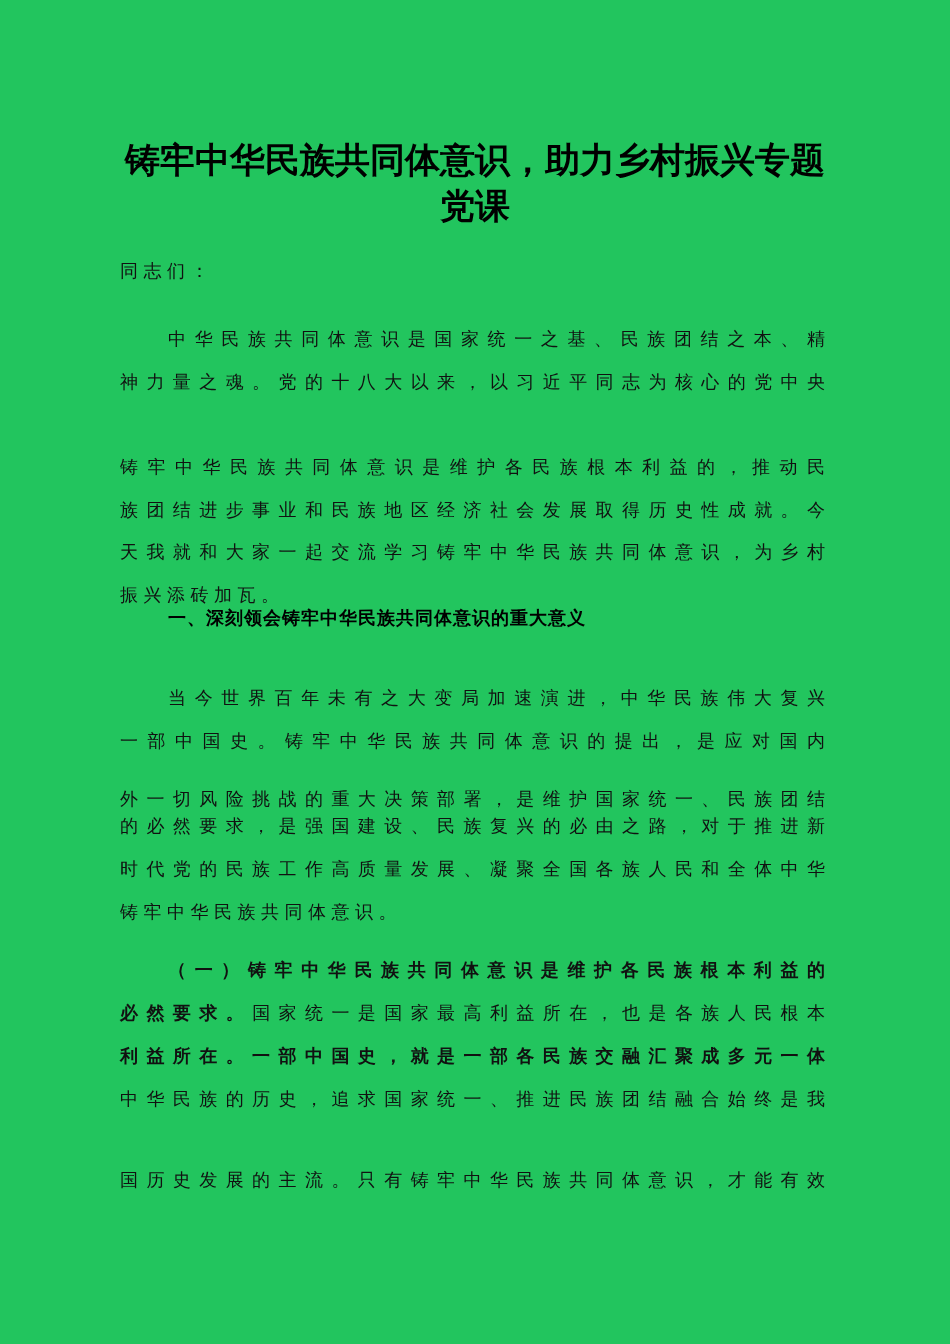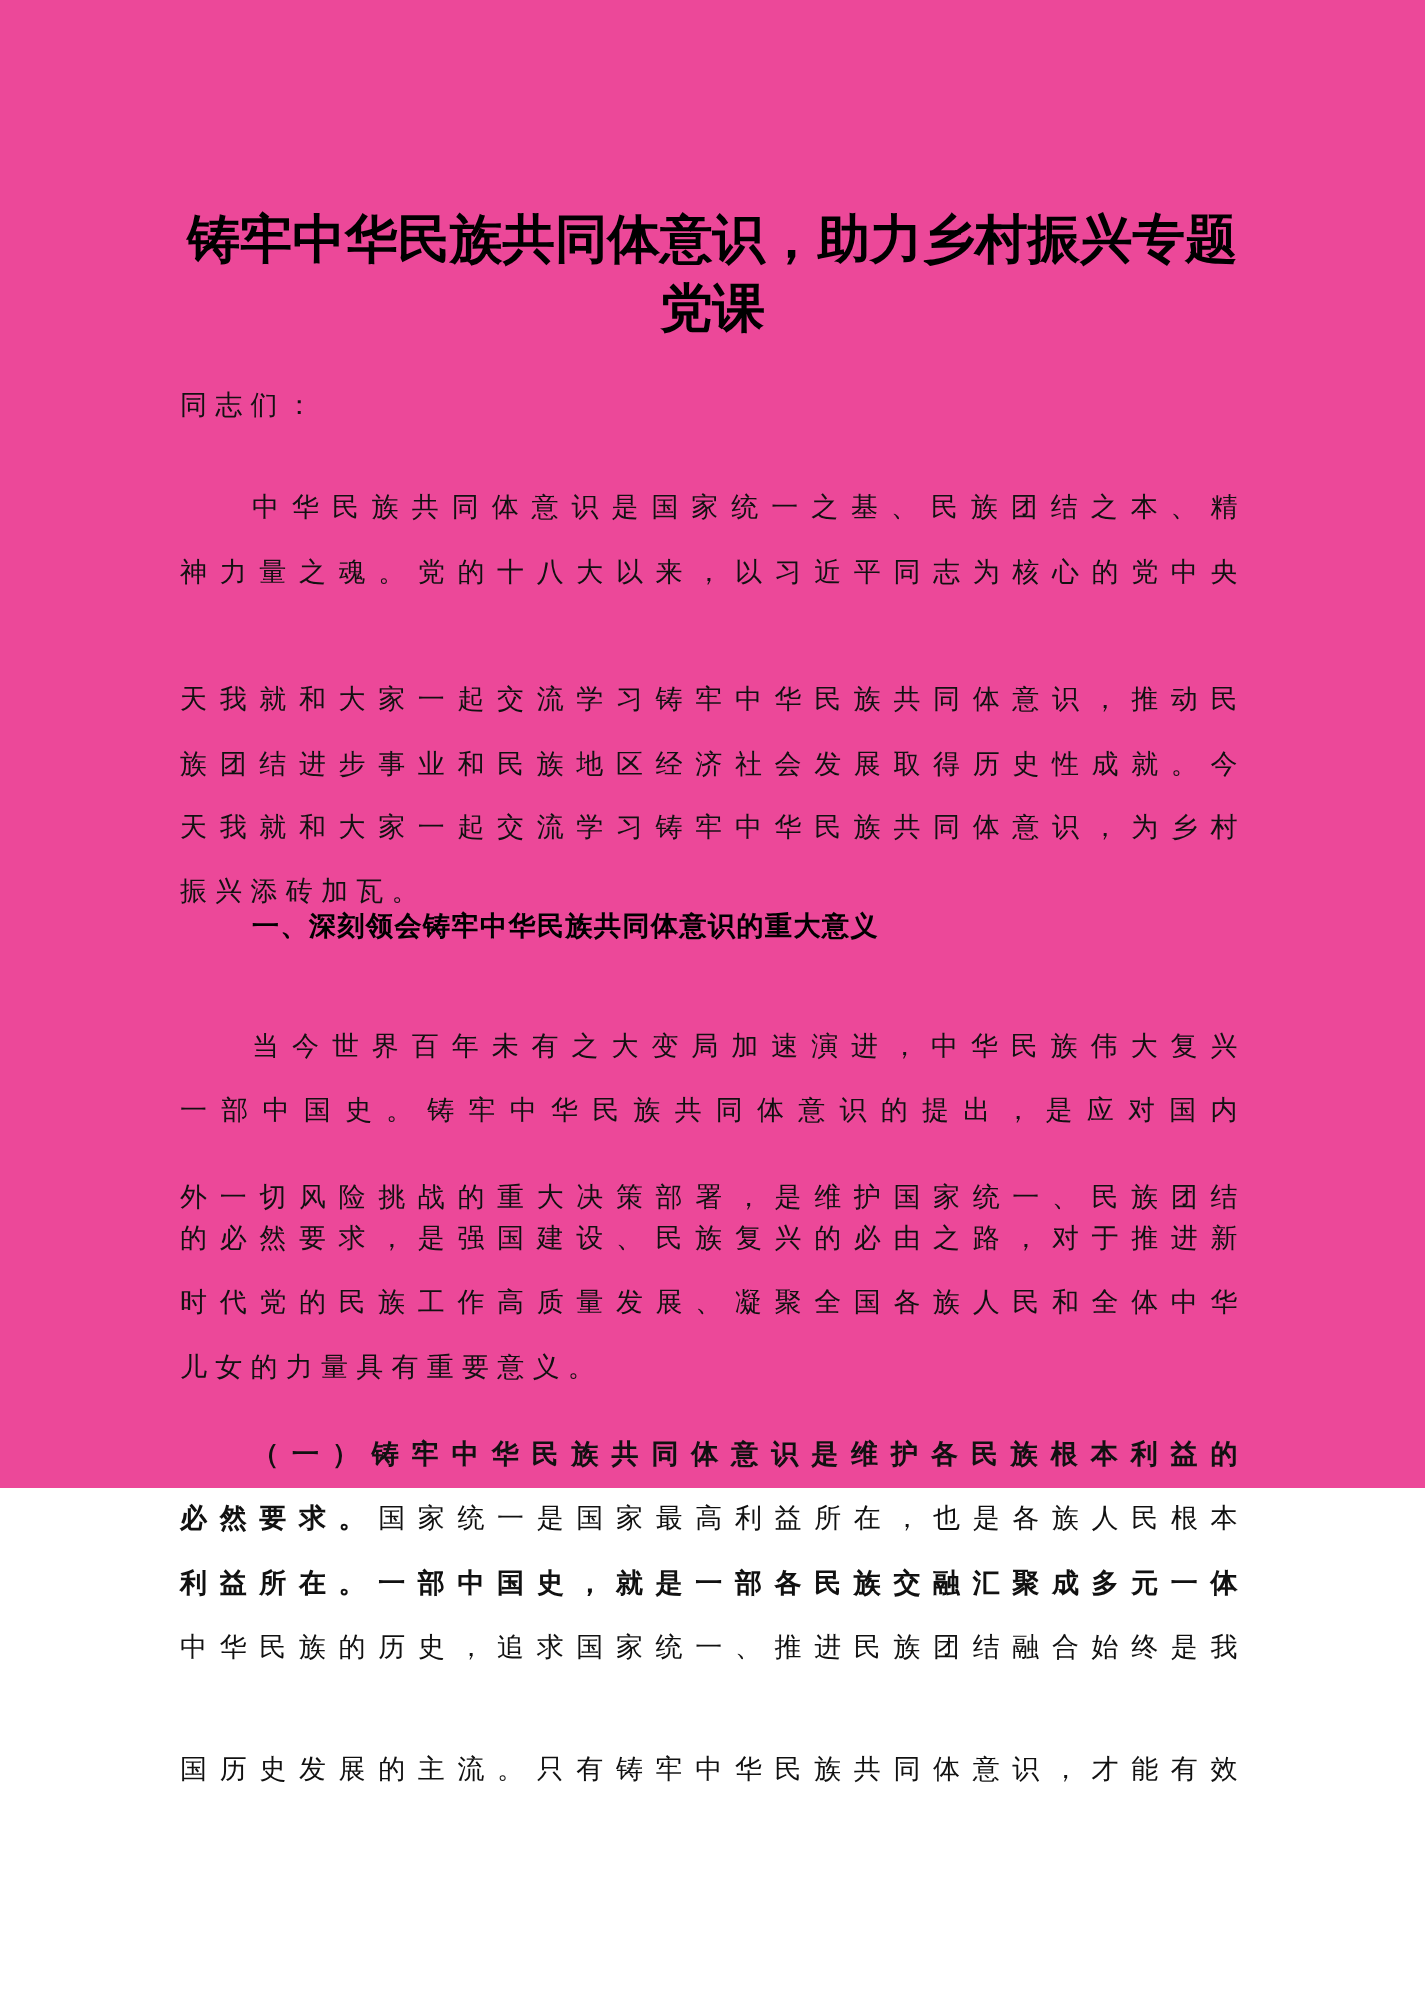--- a/index.html
+++ b/index.html
@@ -12,22 +12,22 @@
     height: 1344px;
     position: relative;
     overflow: hidden;
     font-family: "DejaVu Serif", "Liberation Serif", serif;
     color: #111111;
   }
   .page {
     position: absolute;
     left: 0; top: 0;
     width: 950px;
-    height: 992px;
-    background: #ec4899;
+    height: 1344px;
+    background: #22c55e;
   }
   .title {
     position: absolute;
     left: 100px;
     width: 750px;
     text-align: center;
     font-family: "DejaVu Serif", "Liberation Serif", serif;
     font-weight: bold;
     font-size: 35px;
     line-height: 46px;
@@ -64,33 +64,33 @@
 
   <div class="title" style="top:137px;">
     <span class="title-line">铸牢中华民族共同体意识，助力乡村振兴专题</span>
     <span class="title-line">党课</span>
   </div>
 
   <div class="line last" style="top: 256px; letter-spacing: 5.5px;">同志们：</div>
 
   <div class="line indent" style="top: 324px; letter-spacing: 0px;">中华民族共同体意识是国家统一之基、民族团结之本、精</div>
   <div class="line" style="top: 367px; letter-spacing: 0px;">神力量之魂。党的十八大以来，以习近平同志为核心的党中央</div>
-  <div class="line" style="top: 452px; letter-spacing: 0px;">天我就和大家一起交流学习铸牢中华民族共同体意识，推动民</div>
+  <div class="line" style="top: 452px; letter-spacing: 0px;">铸牢中华民族共同体意识是维护各民族根本利益的，推动民</div>
   <div class="line" style="top: 495px; letter-spacing: 0px;">族团结进步事业和民族地区经济社会发展取得历史性成就。今</div>
   <div class="line" style="top: 537px; letter-spacing: 0px;">天我就和大家一起交流学习铸牢中华民族共同体意识，为乡村</div>
   <div class="line last" style="top: 580px; letter-spacing: 5.5px;">振兴添砖加瓦。</div>
 
   <div class="line indent heading" style="top:603px;">一、深刻领会铸牢中华民族共同体意识的重大意义</div>
 
   <div class="line indent" style="top: 683px; letter-spacing: 0px;">当今世界百年未有之大变局加速演进，中华民族伟大复兴</div>
   <div class="line" style="top: 726px; letter-spacing: 0px;">一部中国史。铸牢中华民族共同体意识的提出，是应对国内</div>
   <div class="line" style="top: 769px; letter-spacing: 0px; margin-top: 15px;">外一切风险挑战的重大决策部署，是维护国家统一、民族团结</div>
   <div class="line" style="top: 811px; letter-spacing: 0px;">的必然要求，是强国建设、民族复兴的必由之路，对于推进新</div>
   <div class="line" style="top: 854px; letter-spacing: 0px;">时代党的民族工作高质量发展、凝聚全国各族人民和全体中华</div>
-  <div class="line last" style="top: 897px; letter-spacing: 5.5px;">儿女的力量具有重要意义。</div>
+  <div class="line last" style="top: 897px; letter-spacing: 5.5px;">铸牢中华民族共同体意识。</div>
 
   <div class="line indent bold" style="top: 955px; letter-spacing: 0px;">（一）铸牢中华民族共同体意识是维护各民族根本利益的</div>
   <div class="line" style="top: 998px; letter-spacing: 0px;">
     <span class="bold">必然要求。</span><span>国家统一是国家最高利益所在，也是各族人民根本</span>
   </div>
   <div class="line" style="top: 1041px; letter-spacing: 0px; font-weight: bold;">利益所在。一部中国史，就是一部各民族交融汇聚成多元一体</div>
   <div class="line" style="top: 1084px; letter-spacing: 0px;">中华民族的历史，追求国家统一、推进民族团结融合始终是我</div>
   <div class="line" style="top: 1126px; letter-spacing: 0px; margin-top: 39px;">国历史发展的主流。只有铸牢中华民族共同体意识，才能有效</div>
 
 </div>

